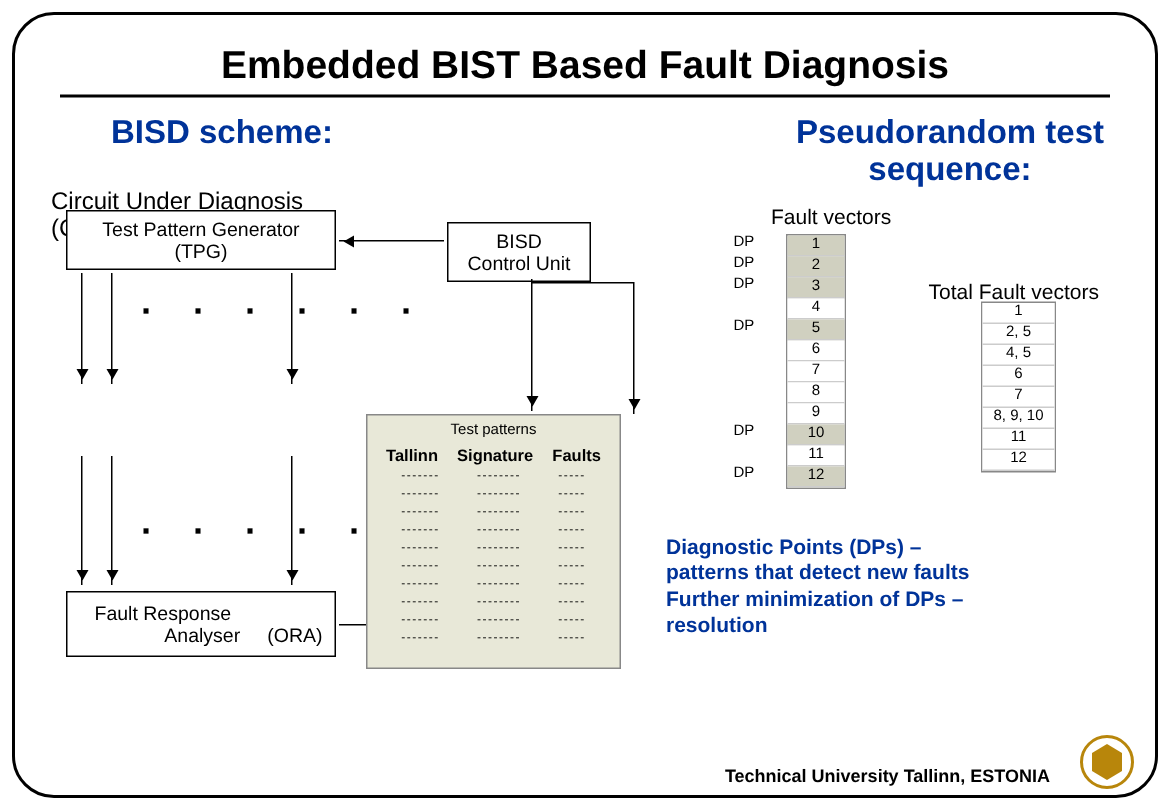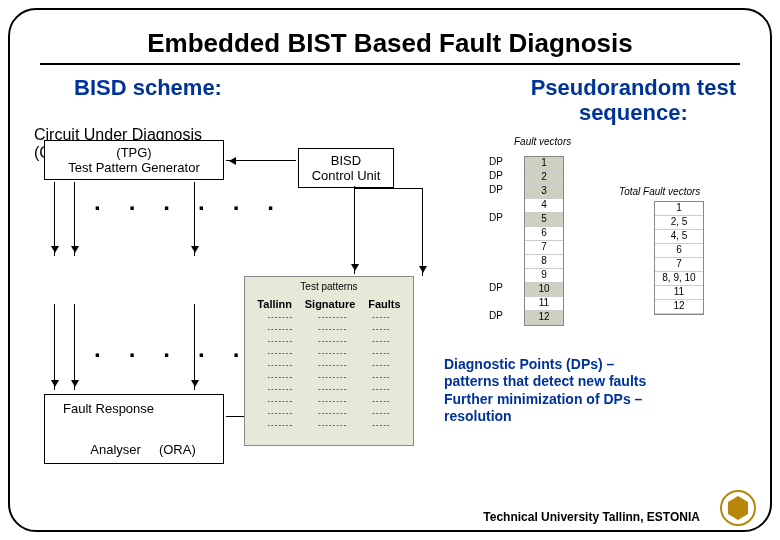--- a/index.html
+++ b/index.html
@@ -21,21 +21,21 @@
 .dots2 { top: 215px; }
 .v-arrow { position: absolute; width: 0; height: 30px; border-left: 1.5px solid #000; }
 .v-arrow::after { content: ''; position: absolute; bottom: -1px; left: -4px; border: 4px solid transparent; border-top: 7px solid #000; }
 .tp-box { position: absolute; top: 150px; left: 210px; width: 170px; height: 170px; background: #e8e8d8; border: 1px solid #888; }
 .tp-title { font-size: 10px; text-align: center; margin: 4px 0 6px 0; }
 .tp-head { font-size: 11px; font-weight: bold; text-align: center; display: flex; justify-content: space-around; padding: 0 6px; }
 .tp-rows { padding: 2px 10px; }
 .tp-row { display: flex; justify-content: space-around; font-size: 8px; letter-spacing: 1px; height: 12px; }
 .fv-box { position: absolute; top: 10px; left: 400px; width: 300px; height: 200px; }
 .fv-inner { position: relative; width: 100%; height: 100%; }
-.fv-label { position: absolute; font-size: 10px; font-style: italic; }
+.fv-label { position: absolute; font-size: 14px; }
 .fv-col { position: absolute; top: 20px; left: 90px; width: 40px; border: 1px solid #888; }
 .fv-cell { height: 14px; font-size: 10px; text-align: center; border-bottom: 1px solid #ccc; background: #fff; }
 .fv-cell.shaded { background: #d0d0c0; }
 .fv-dp { position: absolute; font-size: 10px; left: 55px; }
 .fv-right { position: absolute; top: 65px; left: 220px; width: 50px; border: 1px solid #888; }
 .desc { position: absolute; top: 230px; left: 410px; width: 290px; font-size: 14px; color: #003399; font-weight: bold; line-height: 1.25; }
 .footer { position: absolute; bottom: 6px; right: 70px; font-size: 12px; font-weight: bold; }
 .logo { position: absolute; bottom: 4px; right: 14px; width: 36px; height: 36px; border: 2px solid #b8860b; border-radius: 50%; display: flex; align-items: center; justify-content: center; }
 .logo-inner { width: 20px; height: 24px; background: #b8860b; clip-path: polygon(50% 0, 100% 25%, 100% 75%, 50% 100%, 0 75%, 0 25%); }
 .h-arrow { position: absolute; height: 0; border-top: 1.5px solid #000; }
@@ -54,22 +54,22 @@
     <div class="left-head">BISD scheme:</div>
     <div class="right-head">
       <div>Pseudorandom test</div>
       <div>sequence:</div>
     </div>
   </div>
 
   <div class="content">
 
     <div class="box tpg">
+      <div>Test Pattern Generator</div>
       <div>(TPG)</div>
-      <div>Test Pattern Generator</div>
     </div>
 
     <div class="box bisd">
       <div>BISD</div>
       <div>Control Unit</div>
     </div>
 
     <div class="h-arrow left" style="top:34px; left:192px; width:70px;"></div>
     <div class="v-line down" style="top:60px; left:320px; height:88px;"></div>
     <div class="h-arrow right" style="top:290px; left:192px; width:40px;"></div>
@@ -93,21 +93,21 @@
     <div style="position:absolute; top:178px; left:20px;">
       <div class="v-arrow" style="left:0; top:0; height:86px;"></div>
       <div class="v-arrow" style="left:20px; top:0; height:86px;"></div>
       <div class="v-arrow" style="left:140px; top:0; height:86px;"></div>
     </div>
 
     <div class="dots dots2">· · · · · ·</div>
 
     <div class="box ora">
       <div style="text-align:left; padding-left:10px;">Fault Response</div>
-      <div style="text-align:center; padding-left:18px;margin-top:26px;">Analyser &nbsp;&nbsp;&nbsp; (ORA)</div>
+      <div style="text-align:right; padding-left:18px;">Analyser &nbsp;&nbsp;&nbsp; (ORA)</div>
     </div>
 
     <div class="tp-box">
       <div class="tp-title">Test patterns</div>
       <div class="tp-head">
         <span>Tallinn</span>
         <span>Signature</span>
         <span>Faults</span>
       </div>
       <div class="tp-rows">

